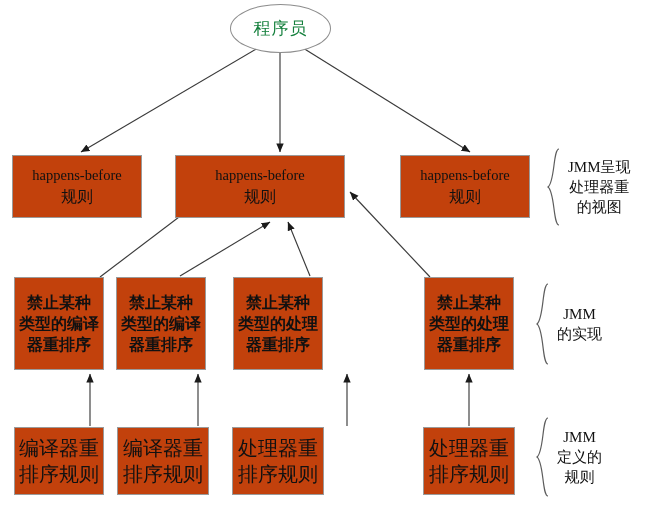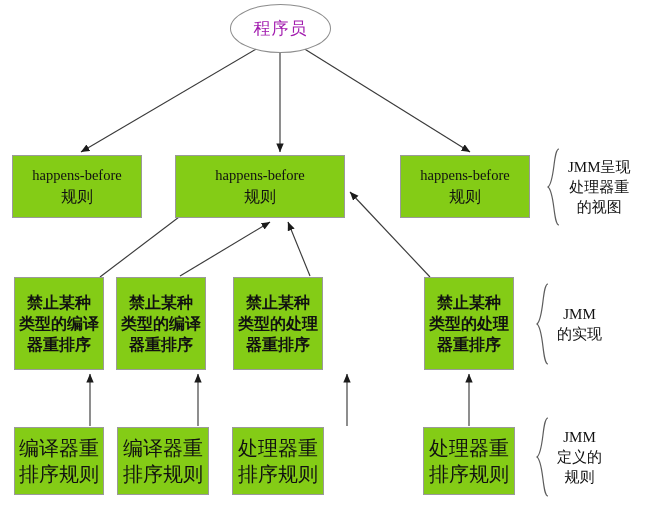--- a/index.html
+++ b/index.html
@@ -20,21 +20,21 @@
     left: 0;
     top: 0;
     width: 650px;
     height: 511px;
     pointer-events: none;
   }
   .node {
     position: absolute;
     box-sizing: border-box;
     border: 1px solid #9a9a9a;
-    background: #84cc16;
+    background: #c2410c;
     display: flex;
     flex-direction: column;
     align-items: center;
     justify-content: center;
     color: #111111;
     line-height: 1.32;
     text-align: center;
   }
   .node .ln { display: block; white-space: nowrap; }
   .row2 { font-size: 14.5px; }
@@ -45,21 +45,21 @@
   .ellipse {
     position: absolute;
     box-sizing: border-box;
     border: 1px solid #8d8d8d;
     border-radius: 50%;
     background: #ffffff;
     display: flex;
     align-items: center;
     justify-content: center;
     font-size: 17px;
-    color: #a21caf;
+    color: #15803d;
     letter-spacing: 1px;
   }
 
   .brace-group {
     position: absolute;
     display: flex;
     flex-direction: row;
     align-items: center;
   }
   .brace {

